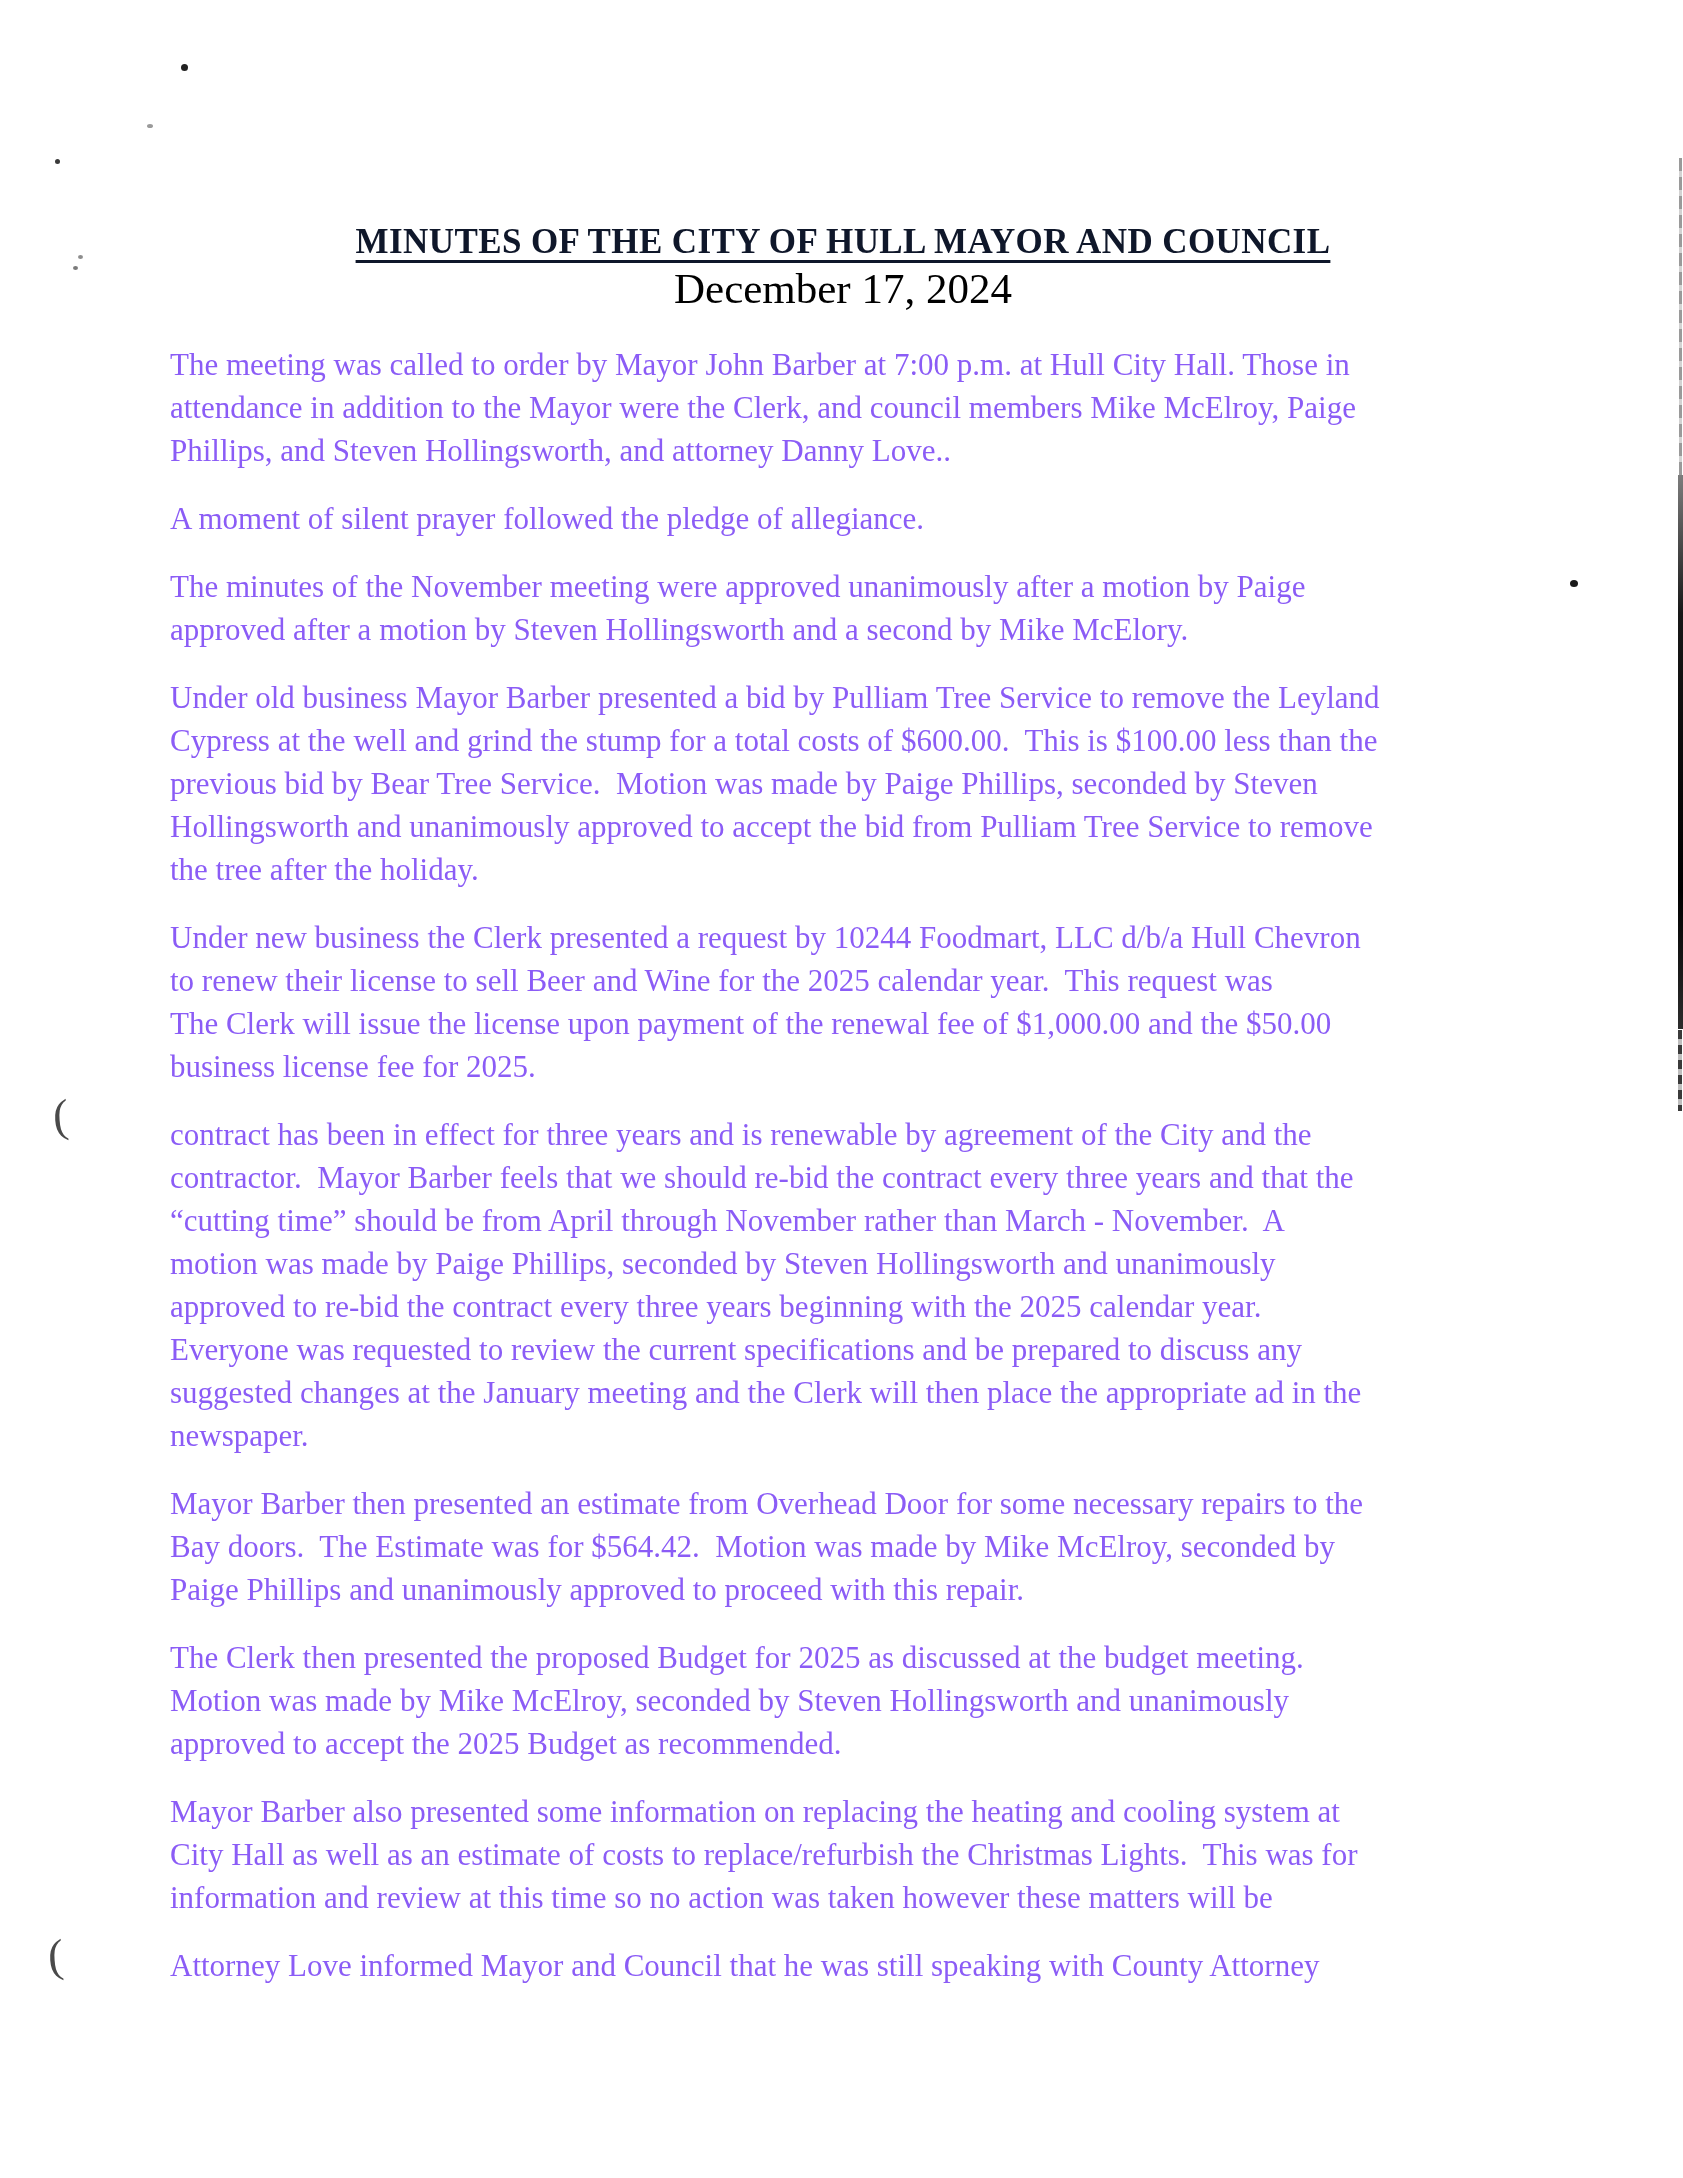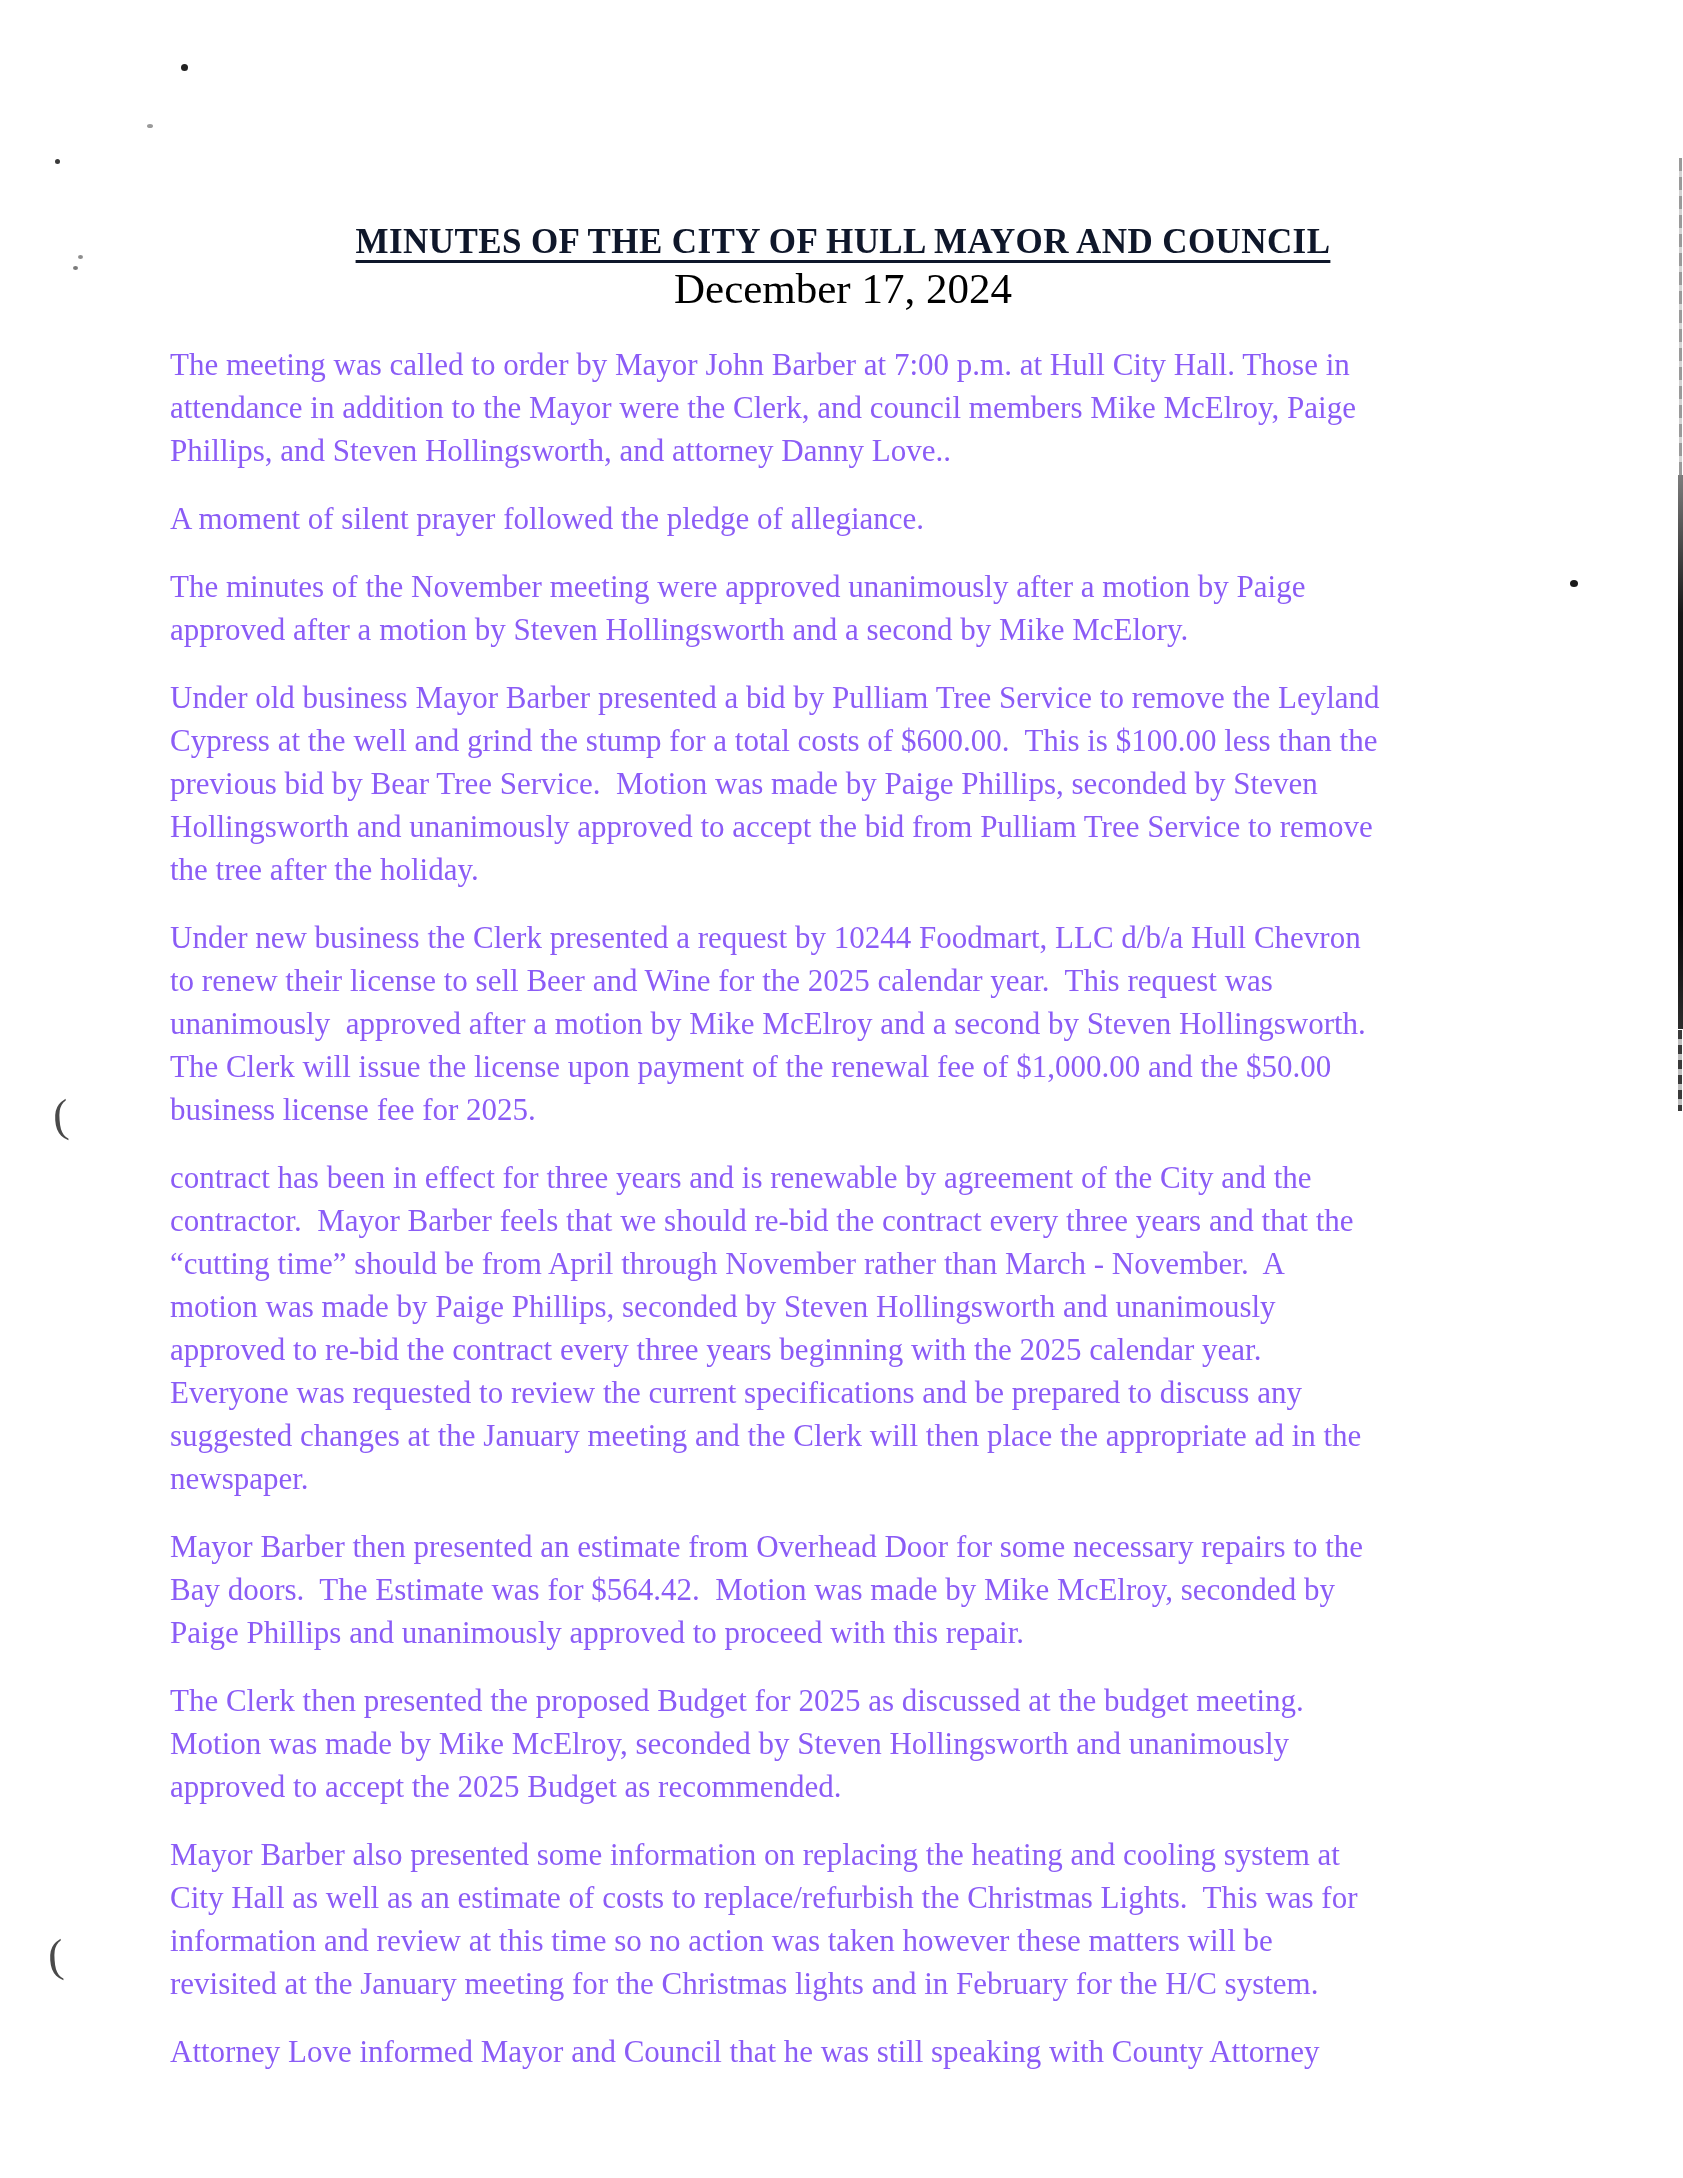--- a/index.html
+++ b/index.html
@@ -124,21 +124,20 @@
       <div class="para">
         <div class="line">Under old business Mayor Barber presented a bid by Pulliam Tree Service to remove the Leyland</div>
         <div class="line">Cypress at the well and grind the stump for a total costs of $600.00.  This is $100.00 less than the</div>
         <div class="line">previous bid by Bear Tree Service.  Motion was made by Paige Phillips, seconded by Steven</div>
         <div class="line">Hollingsworth and unanimously approved to accept the bid from Pulliam Tree Service to remove</div>
         <div class="line">the tree after the holiday.</div>
       </div>
       <div class="para">
         <div class="line">Under new business the Clerk presented a request by 10244 Foodmart, LLC d/b/a Hull Chevron</div>
         <div class="line">to renew their license to sell Beer and Wine for the 2025 calendar year.  This request was</div>
-        <div class="line">unanimously  approved after a motion by Mike McElroy and a second by Steven Hollingsworth.</div>
         <div class="line">The Clerk will issue the license upon payment of the renewal fee of $1,000.00 and the $50.00</div>
         <div class="line">business license fee for 2025.</div>
       </div>
       <div class="para">
         <div class="line">contract has been in effect for three years and is renewable by agreement of the City and the</div>
         <div class="line">contractor.  Mayor Barber feels that we should re-bid the contract every three years and that the</div>
         <div class="line">“cutting time” should be from April through November rather than March - November.  A</div>
         <div class="line">motion was made by Paige Phillips, seconded by Steven Hollingsworth and unanimously</div>
         <div class="line">approved to re-bid the contract every three years beginning with the 2025 calendar year.</div>
         <div class="line">Everyone was requested to review the current specifications and be prepared to discuss any</div>
@@ -152,21 +151,20 @@
       </div>
       <div class="para">
         <div class="line">The Clerk then presented the proposed Budget for 2025 as discussed at the budget meeting.</div>
         <div class="line">Motion was made by Mike McElroy, seconded by Steven Hollingsworth and unanimously</div>
         <div class="line">approved to accept the 2025 Budget as recommended.</div>
       </div>
       <div class="para">
         <div class="line">Mayor Barber also presented some information on replacing the heating and cooling system at</div>
         <div class="line">City Hall as well as an estimate of costs to replace/refurbish the Christmas Lights.  This was for</div>
         <div class="line">information and review at this time so no action was taken however these matters will be</div>
-        <div class="line">revisited at the January meeting for the Christmas lights and in February for the H/C system.</div>
       </div>
       <div class="para">
         <div class="line">Attorney Love informed Mayor and Council that he was still speaking with County Attorney</div>
       </div>
     </main>
 
   <div class="edge-line-a"></div>
   <div class="edge-line-b"></div>
   <div class="edge-line-c"></div>
 

